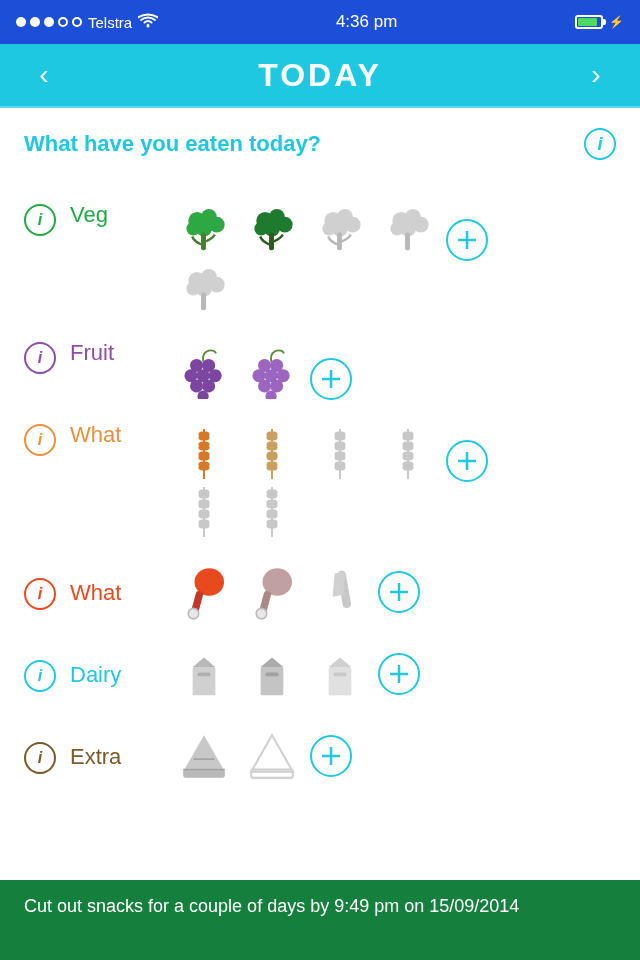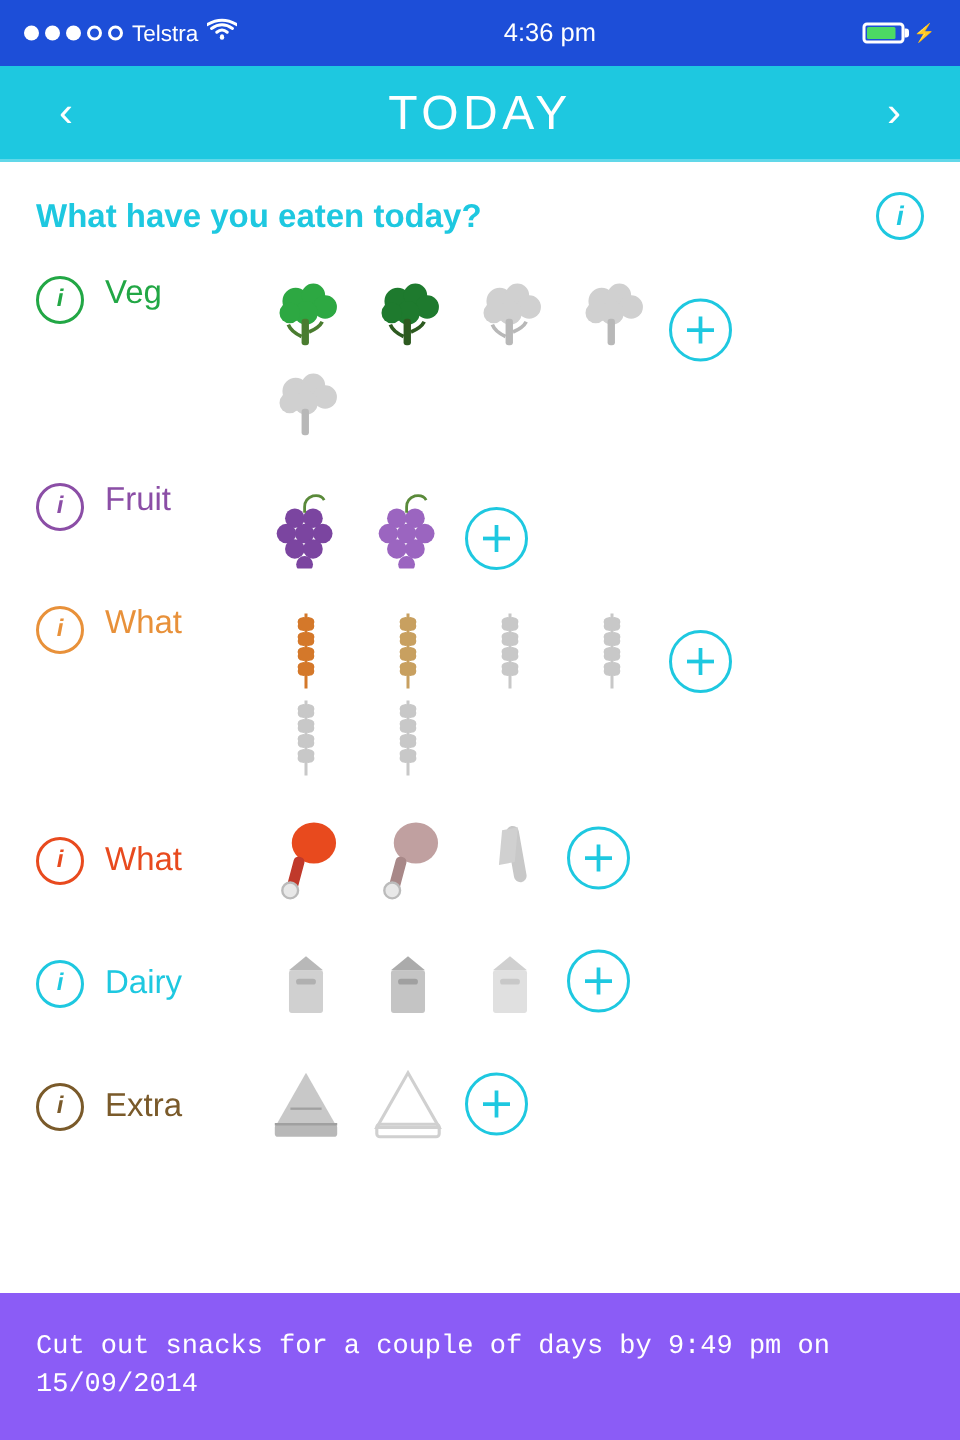--- a/index.html
+++ b/index.html
@@ -79,35 +79,35 @@
       color: white;
       font-size: 28px;
       font-weight: 300;
       cursor: pointer;
       width: 40px;
       text-align: center;
     }
     .header-title {
       color: white;
       font-size: 32px;
-      font-weight: 400;
+      font-weight: 700;
       letter-spacing: 3px;
     }
 
     
     .content {
       padding: 20px 24px 0;
       background: #fff;
     }
 
     .question-row {
       display: flex;
       align-items: center;
       justify-content: space-between;
-      margin-bottom: 20px;
+      margin-bottom: 40px;
     }
     .question-text {
       color: #1ec8e0;
       font-size: 22px;
       font-weight: 600;
     }
     .info-circle-teal {
       width: 32px; height: 32px;
       border: 2.5px solid #1ec8e0;
       border-radius: 50%;
@@ -184,24 +184,23 @@
       stroke: #1ec8e0;
       stroke-width: 2.5;
       fill: none;
     }
 
     
     .tip-box {
       position: absolute;
       bottom: 0;
       left: 0; right: 0;
-      background: #8b5cf6;
-      padding: 24px 24px;
+      background: #15803d;
+      padding: 14px 24px;
       min-height: 80px;
-      font-family: Liberation Mono, monospace;
     }
     .tip-text {
       color: white;
       font-size: 18px;
       line-height: 1.4;
     }
 
     .row-icons-wrap {
       display: flex;
       flex-direction: column;

